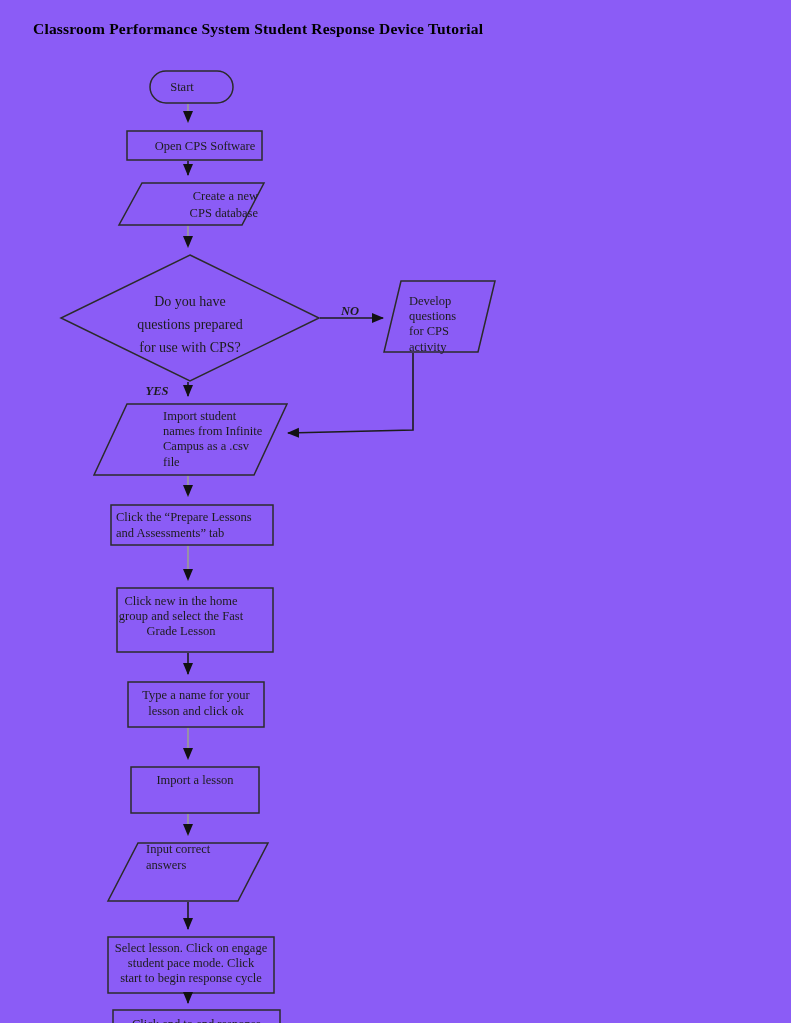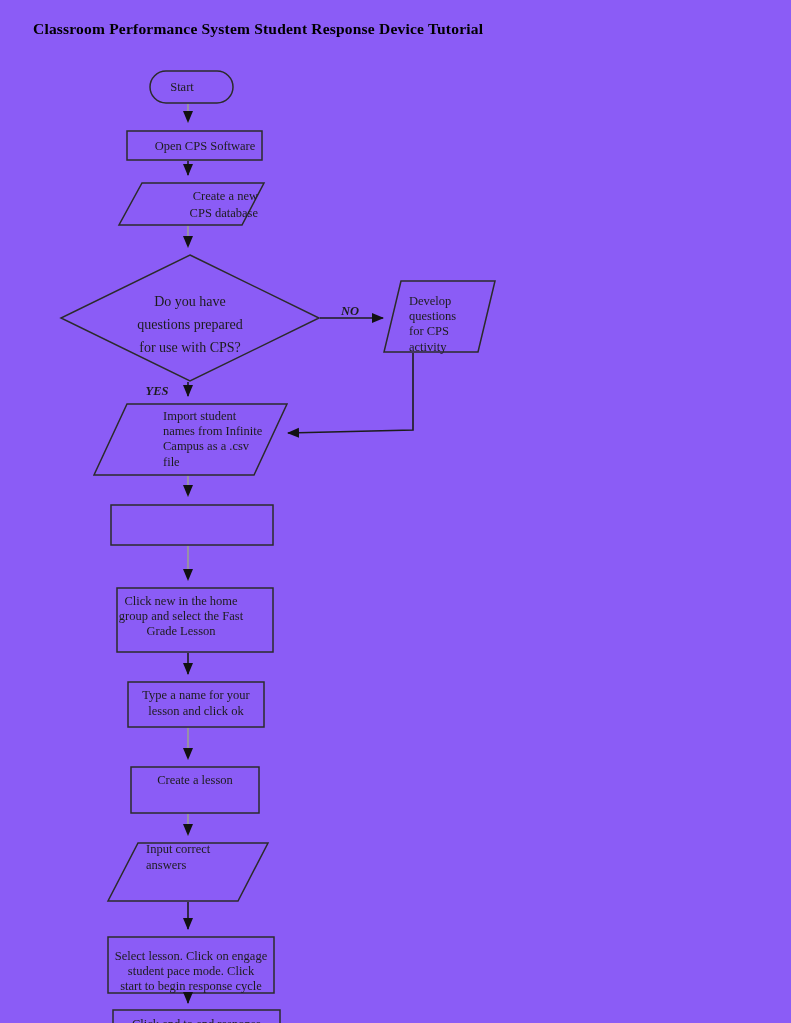--- a/index.html
+++ b/index.html
@@ -93,32 +93,34 @@
   <div class="lbl tight" style="left:409px;top:279px;width:80px;margin-top:15px;">Develop
 questions
 for CPS
 activity</div>
 
   <div class="lbl tight" style="left:137px;top:409px;width:148px;margin-left:26px;">Import student
 names from Infinite
 Campus as a .csv
 file</div>
 
+  <div class="lbl" style="left:116px;top:509px;width:156px;">Click the “Prepare Lessons
+and Assessments” tab</div>
 
   <div class="lbl center tight" style="left:117px;top:594px;width:128px;">Click new in the home
 group and select the Fast
 Grade Lesson</div>
 
   <div class="lbl center" style="left:128px;top:687px;width:136px;">Type a name for your
 lesson and click ok</div>
 
-  <div class="lbl center" style="left:131px;top:772px;width:128px;">Create a lesson</div>
+  <div class="lbl center" style="left:131px;top:772px;width:128px;">Import a lesson</div>
 
   <div class="lbl" style="left:146px;top:841px;width:110px;">Input correct
 answers</div>
 
-  <div class="lbl center tight" style="left:106px;top:941px;width:170px;margin-top:8px;">Select lesson. Click on engage
+  <div class="lbl center tight" style="left:106px;top:941px;width:170px;">Select lesson. Click on engage
 student pace mode.  Click
 start to begin response cycle</div>
 
   <div class="lbl center" style="left:113px;top:1016px;width:167px;">Click end to end response</div>
 
 </div>
 
 </body></html>

